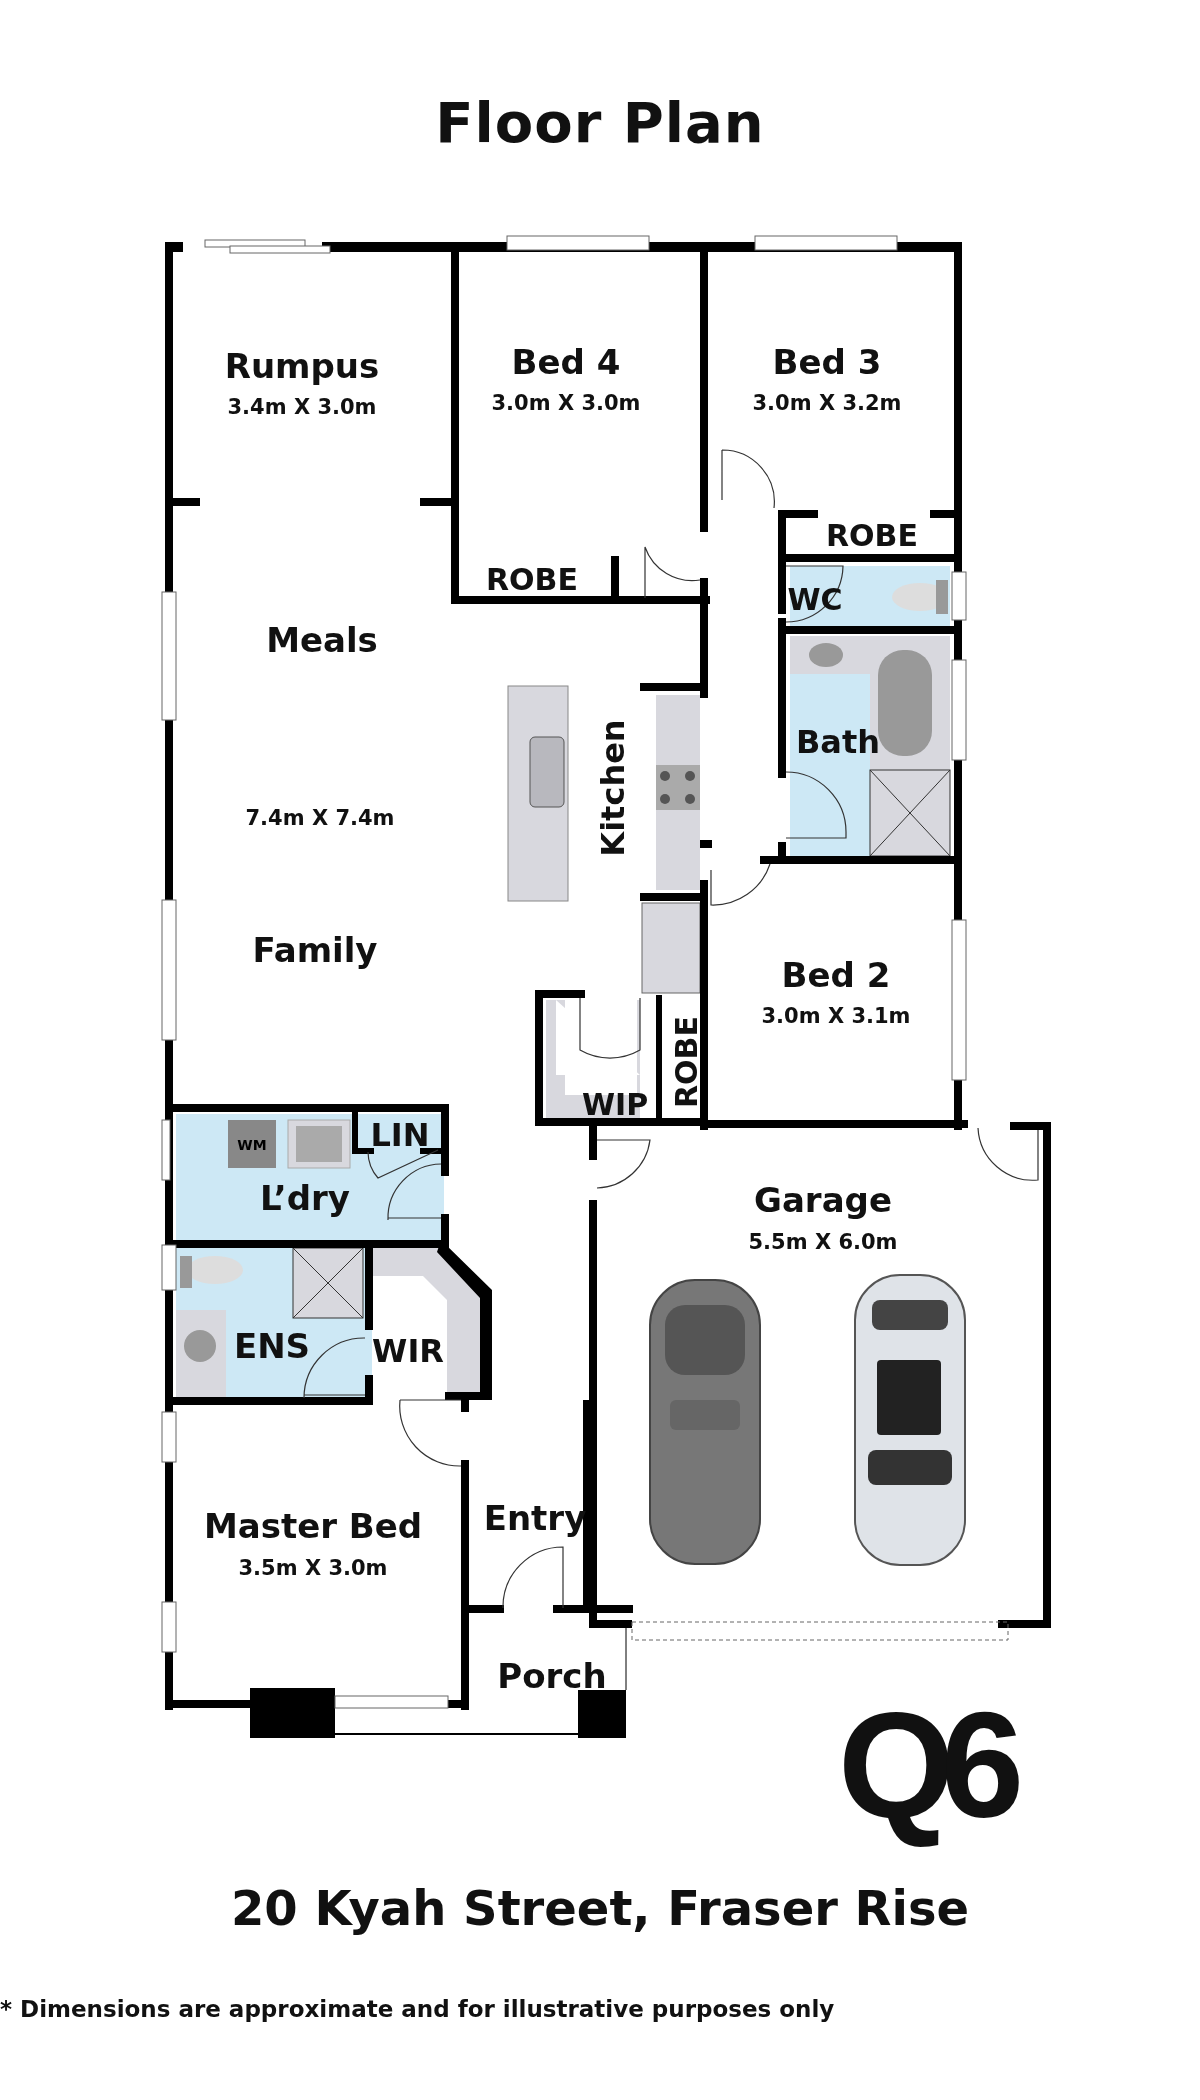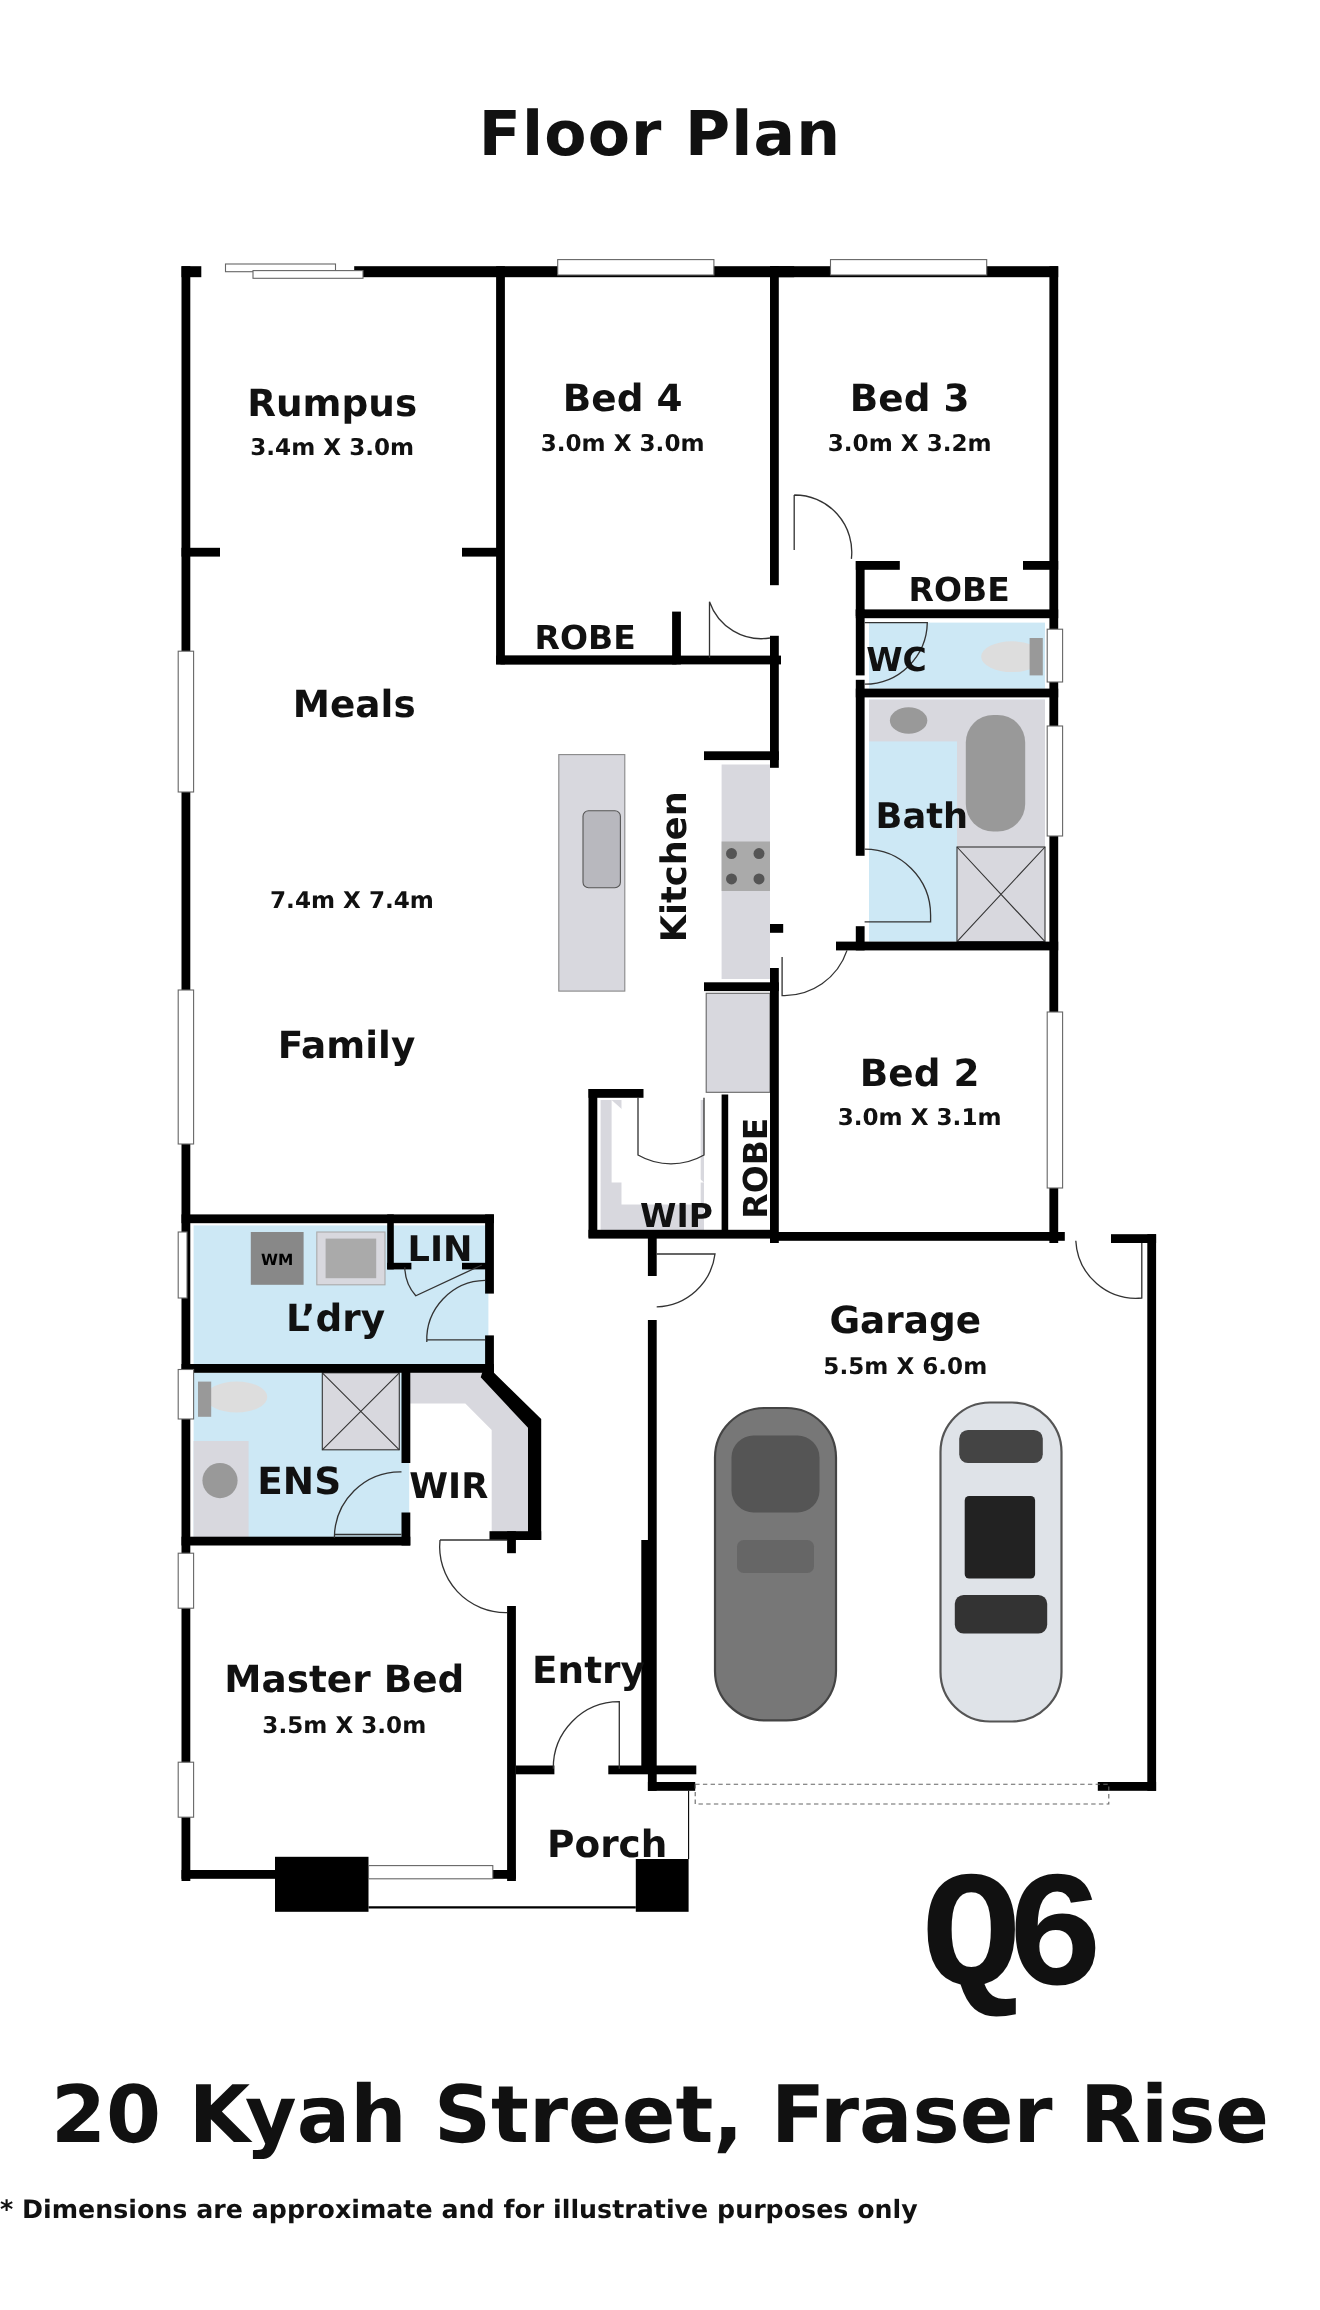--- a/index.html
+++ b/index.html
@@ -1,21 +1,21 @@
 <!DOCTYPE html>
 <html><head>
 <meta charset="utf-8">
 <style>
   html, body { margin:0; padding:0; background:#ffffff; }
   body { width:1200px; height:2100px; position:relative; overflow:hidden; font-family:"DejaVu Sans", sans-serif; }
   .title { position:absolute; left:0; width:1200px; top:90px; text-align:center; font-size:56px; font-weight:bold; color:#111; letter-spacing:1px; }
-  .address { position:absolute; left:0; width:1200px; top:1880px; text-align:center; font-size:72px; font-weight:bold; color:#111; }
+  .address { position:absolute; left:0; width:1200px; top:1880px; text-align:center; font-size:48px; font-weight:bold; color:#111; }
   .disclaimer { position:absolute; left:0; width:1200px; top:1996px; text-align:left; font-size:23px; font-weight:bold; color:#111; }
   svg.plan { position:absolute; left:0; top:0; }
-  .logo { position:absolute; left:838px; top:1690px; font-family:Liberation Mono, monospace; font-size:150px; font-weight:bold; color:#111; letter-spacing:-14px; line-height:1; }
+  .logo { position:absolute; left:838px; top:1690px; font-family:Liberation Sans, sans-serif; font-size:150px; font-weight:bold; color:#111; letter-spacing:-14px; line-height:1; }
 </style>
 </head>
 <body>
 
 <div class="title">Floor Plan</div>
 
 <svg class="plan" width="1200" height="2100" viewBox="0 0 1200 2100">
 
   <g>
     <rect x="790" y="566" width="160" height="60" fill="#cde8f5"></rect>

